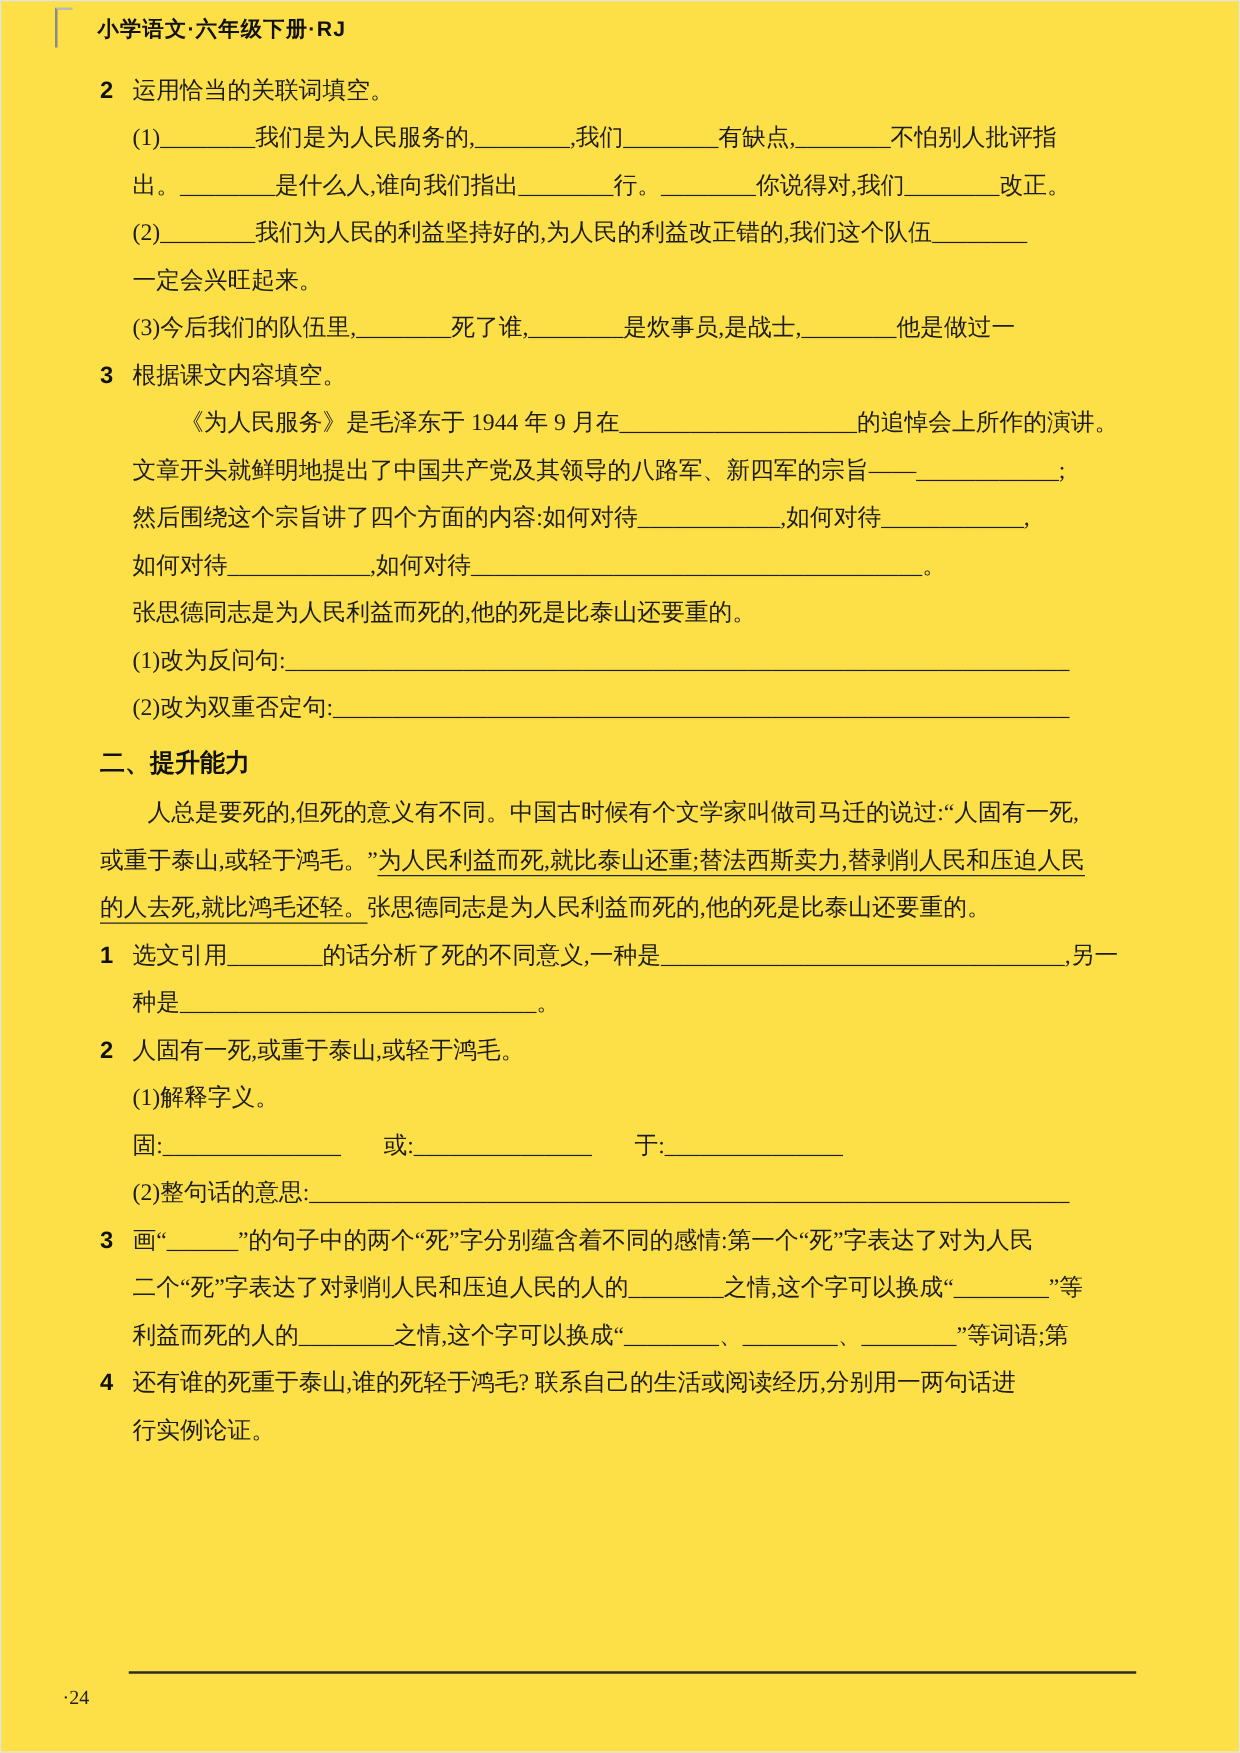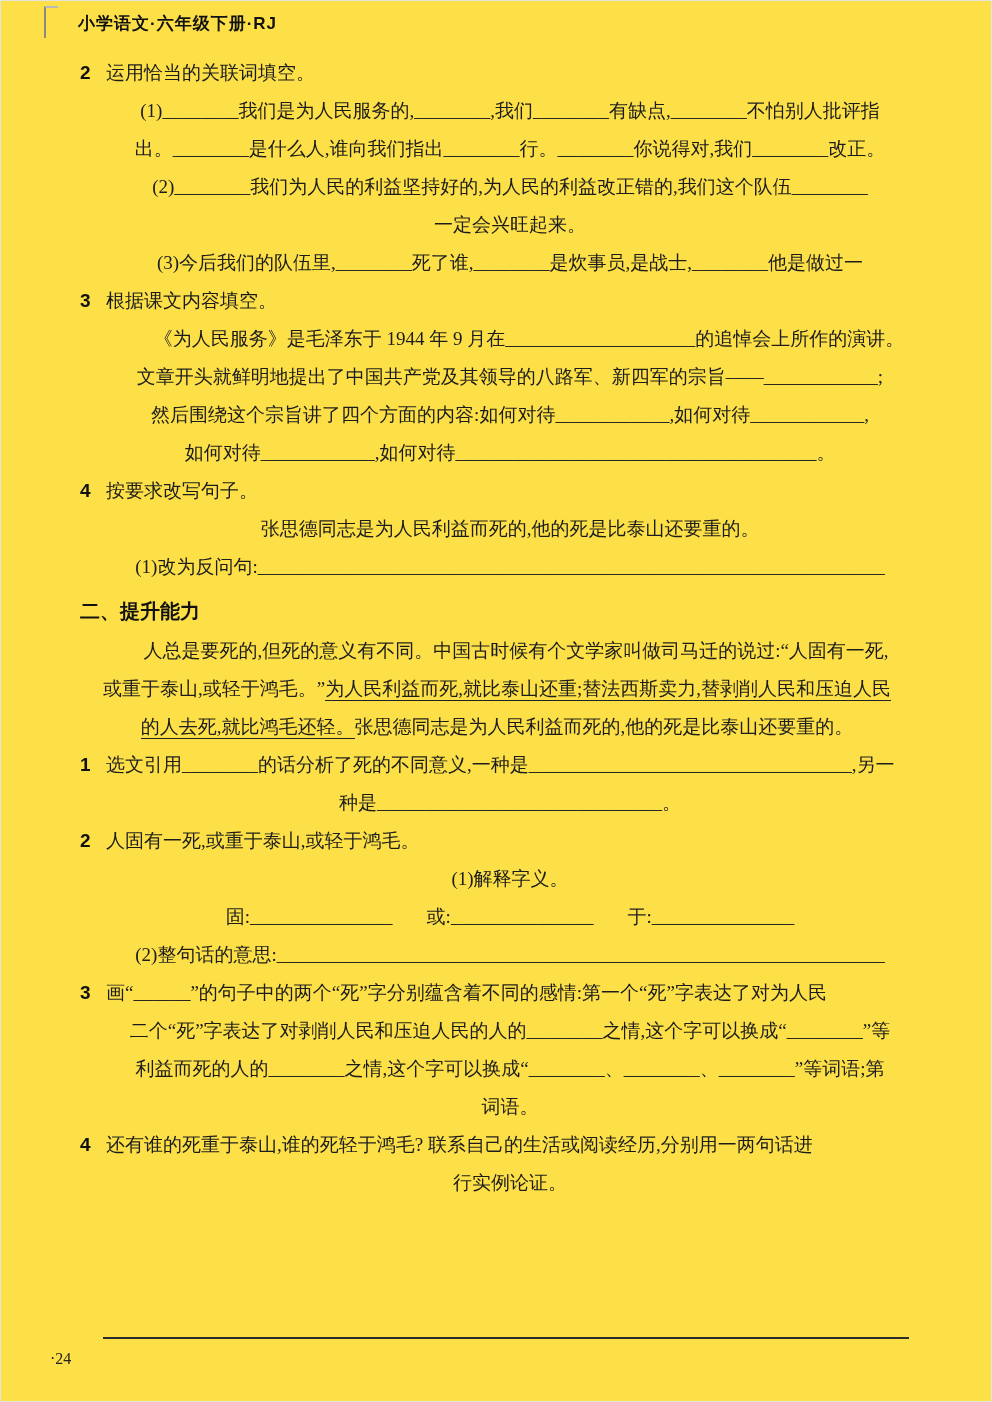--- a/index.html
+++ b/index.html
@@ -21,21 +21,21 @@
   }
   .header {
     position:absolute; left:78px; top:12px;
     font-family:"Liberation Sans","DejaVu Sans",sans-serif;
     font-weight:bold; font-size:17px; letter-spacing:1px; color:#111;
   }
   .content {
     position:absolute; left:80px; top:54px; width:834px;
   }
   .line {
-    font-size:19px; line-height:38px; white-space:nowrap;text-align:center;
+    font-size:19px; line-height:38px; white-space:nowrap;
   }
   .item-row {font-size:19px; line-height:38px; white-space:nowrap;}
   .num {
     display:inline-block; width:26px;
     font-family:"Liberation Sans","DejaVu Sans",sans-serif;
     font-weight:bold; font-size:19px; color:#111;
   }
   .sub {padding-left:26px;}
   .indent2 {text-indent:2em;}
   .heading2 {
@@ -73,25 +73,23 @@
     <div class="line sub">(3)今后我们的队伍里,________死了谁,________是炊事员,是战士,________他是做过一</div>
 
     <div class="item-row">
       <span class="num">3</span><span>根据课文内容填空。</span>
     </div>
     <div class="line sub indent2">《为人民服务》是毛泽东于 1944 年 9 月在____________________的追悼会上所作的演讲。</div>
     <div class="line sub">文章开头就鲜明地提出了中国共产党及其领导的八路军、新四军的宗旨——____________;</div>
     <div class="line sub">然后围绕这个宗旨讲了四个方面的内容:如何对待____________,如何对待____________,</div>
     <div class="line sub">如何对待____________,如何对待______________________________________。</div>
 
-    <div class="item-row">
-      <span class="num">4</span><span>按要求改写句子。</span>
-    </div>
     <div class="line sub">张思德同志是为人民利益而死的,他的死是比泰山还要重的。</div>
     <div class="line sub">(1)改为反问句:__________________________________________________________________</div>
+    <div class="line sub">(2)改为双重否定句:______________________________________________________________</div>
 
     <div class="heading2">二、提升能力</div>
 
     <div class="line indent2">人总是要死的,但死的意义有不同。中国古时候有个文学家叫做司马迁的说过:“人固有一死,</div>
     <div class="line"><span>或重于泰山,或轻于鸿毛。”</span><span class="u">为人民利益而死,就比泰山还重;替法西斯卖力,替剥削人民和压迫人民</span></div>
     <div class="line"><span class="u">的人去死,就比鸿毛还轻。</span><span>张思德同志是为人民利益而死的,他的死是比泰山还要重的。</span></div>
 
     <div class="item-row">
       <span class="num">1</span><span>选文引用________的话分析了死的不同意义,一种是__________________________________,另一</span>
     </div>
@@ -104,21 +102,20 @@
     <div class="line sub">
       <span class="spaced">固:_______________</span><span class="spaced">或:_______________</span><span>于:_______________</span>
     </div>
     <div class="line sub">(2)整句话的意思:________________________________________________________________</div>
 
     <div class="item-row">
       <span class="num">3</span><span>画“______”的句子中的两个“死”字分别蕴含着不同的感情:第一个“死”字表达了对为人民</span>
     </div>
     <div class="line sub">二个“死”字表达了对剥削人民和压迫人民的人的________之情,这个字可以换成“________”等</div>
     <div class="line sub">利益而死的人的________之情,这个字可以换成“________、________、________”等词语;第</div>
-    <div class="line sub">词语。</div>
 
     <div class="item-row">
       <span class="num">4</span><span>还有谁的死重于泰山,谁的死轻于鸿毛? 联系自己的生活或阅读经历,分别用一两句话进</span>
     </div>
     <div class="line sub">行实例论证。</div>
 
   </div>
 
   <div class="footer-rule"></div>
   <div class="page-number">·24</div>

